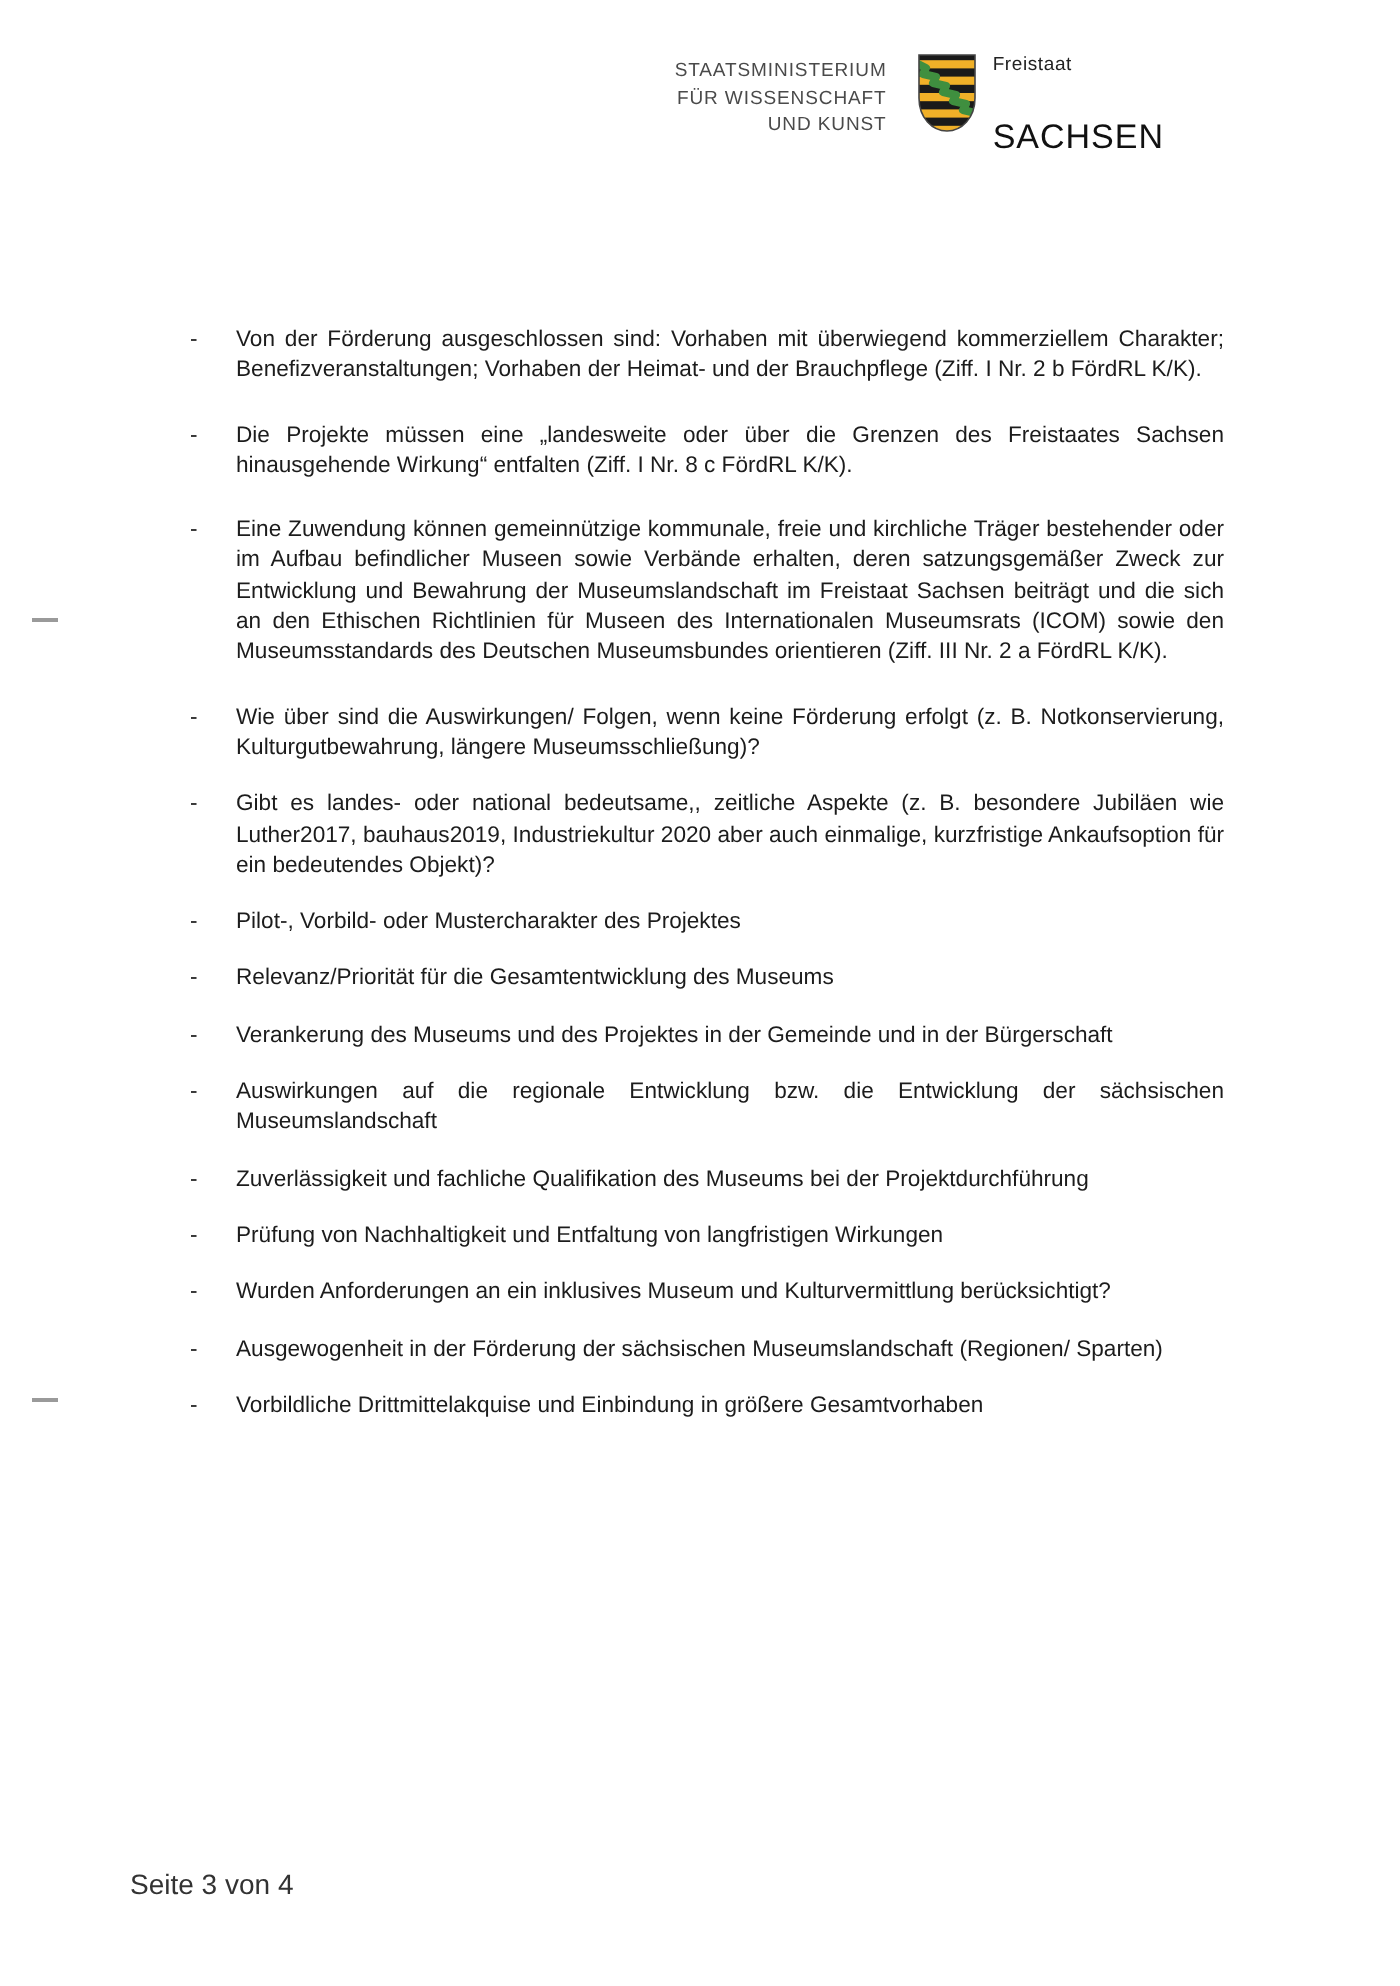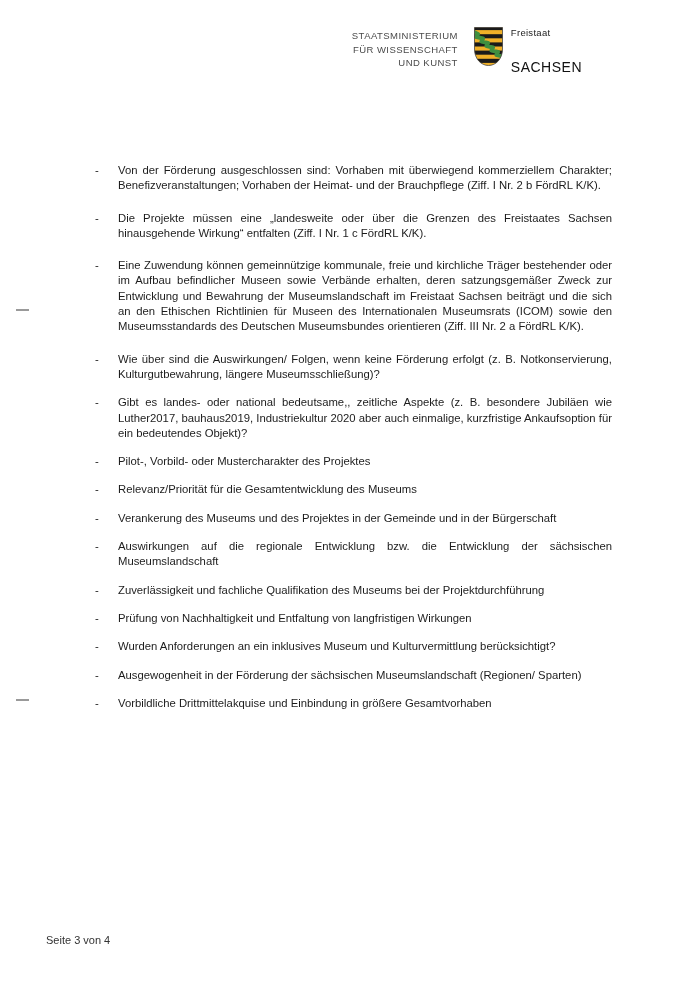--- a/index.html
+++ b/index.html
@@ -23,41 +23,41 @@
     font-size:9.5px; line-height:13.5px;
     letter-spacing:0.45px;
     color:#4a4a4a;
     padding-top:3px;
     white-space:nowrap;
   }
   .brand { display:flex; align-items:flex-start; gap:7px; }
   .shield { width:31px; height:41px; flex:0 0 auto; }
   .state { display:flex; flex-direction:column;gap:21px; }
   .state .prefix { font-size:9.5px; color:#222; margin-top:1px; letter-spacing:0.3px; }
-  .state .name { font-size:14px; color:#111; letter-spacing:0.5px; margin-top:0px; font-weight:400; }
+  .state .name { font-size:17px; color:#111; letter-spacing:0.5px; margin-top:0px; font-weight:400; }
 
   
   .doc {
     position:absolute; left:95px; top:163px; width:517px;
     font-size:11.3px; line-height:15.3px;
     text-align:justify;
   }
   ul.blist { list-style:none; margin:0; padding:0; }
   li.bullet { display:flex; margin:0 0 17px 0; }
   ul.blist.criteria li.bullet { margin-bottom:13px; }
   .dash { flex:0 0 23px; }
   .btext { flex:1 1 auto; text-align:justify; }
   p.para { margin:0 0 17px 0; text-align:justify; }
   p.para.pre-list { margin-bottom:20px; }
   a.doclink { color:#0b5bc4; text-decoration:underline; word-break:break-all; cursor:pointer; }
 
   
   .footer {
-    position:absolute; left:46px; top:934px;
-    font-size:11px; color:#333;
+    position:absolute; left:65px; top:934px;
+    font-size:14px; color:#333;
   }
 
   
   .fold-mark { position:absolute; left:16px; width:13px; height:2px; background:#9a9a9a; }
   .fold-1 { top:309px; }
   .fold-2 { top:699px; }
 </style>
 </head>
 <body>
 
@@ -99,21 +99,21 @@
 
   <div class="doc">
 
     <ul class="blist">
       <li class="bullet">
         <span class="dash">-</span>
         <span class="btext">Von der Förderung ausgeschlossen sind: Vorhaben mit überwiegend kommerziellem Charakter; Benefizveranstaltungen; Vorhaben der Heimat- und der Brauchpflege (Ziff. I Nr. 2 b FördRL K/K).</span>
       </li>
       <li class="bullet">
         <span class="dash">-</span>
-        <span class="btext">Die Projekte müssen eine „landesweite oder über die Grenzen des Freistaates Sachsen hinausgehende Wirkung“ entfalten (Ziff. I Nr. 1 c FördRL K/K).</span>
+        <span class="btext">Die Projekte müssen eine „landesweite oder über die Grenzen des Freistaates Sachsen hinausgehende Wirkung“ entfalten (Ziff. I Nr. 8 c FördRL K/K).</span>
       </li>
       <li class="bullet">
         <span class="dash">-</span>
         <span class="btext">Eine Zuwendung können gemeinnützige kommunale, freie und kirchliche Träger bestehender oder im Aufbau befindlicher Museen sowie Verbände erhalten, deren satzungsgemäßer Zweck zur Entwicklung und Bewahrung der Museumslandschaft im Freistaat Sachsen beiträgt und die sich an den Ethischen Richtlinien für Museen des Internationalen Museumsrats (ICOM) sowie den Museumsstandards des Deutschen Museumsbundes orientieren (Ziff. III Nr. 2 a FördRL K/K).</span>
       </li>
     </ul>
 
 
 
     <ul class="blist criteria">

